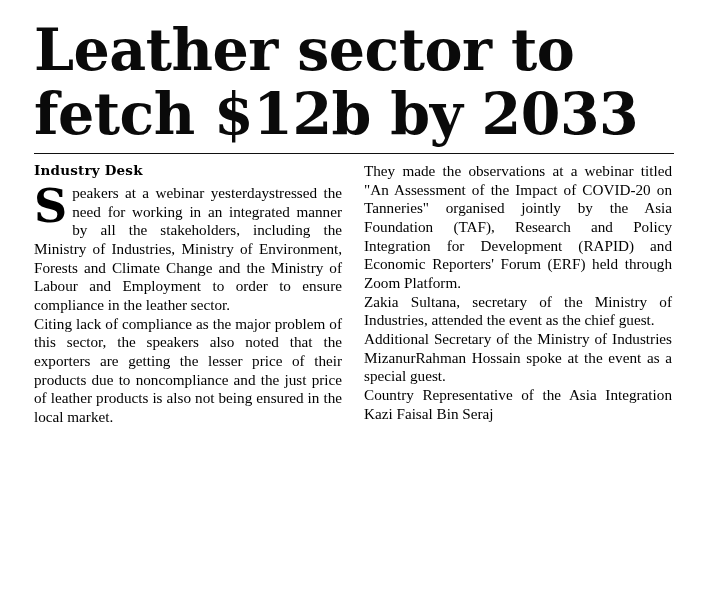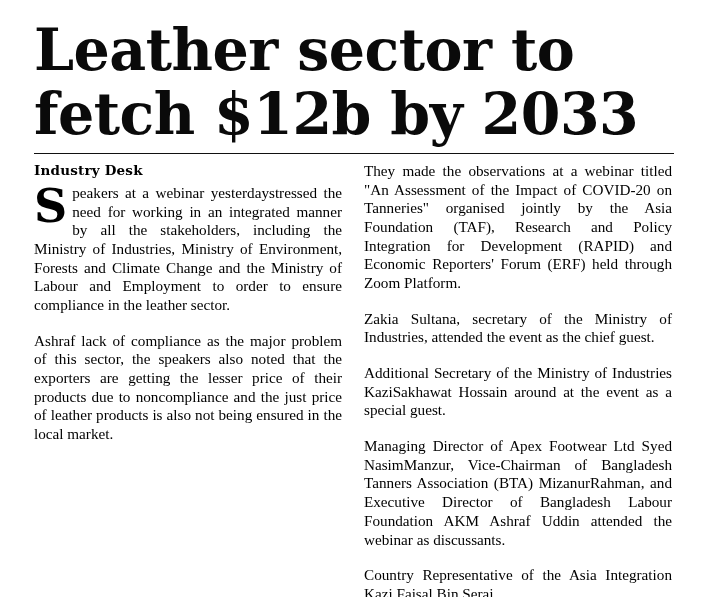--- a/index.html
+++ b/index.html
@@ -59,21 +59,21 @@
   p.body {
     font-family: "Liberation Serif", serif;
     font-size: 15.2px;
     line-height: 1.23;
     text-align: justify;
     text-justify: inter-word;
     margin: 0;
     hyphens: auto;
   }
   p.body + p.body {
-    margin-top: 17px;
+    margin-top: 0px;
   }
   .dropcap-para {
     position: relative;
   }
   .dropcap {
     float: left;
     font-family: "DejaVu Serif", serif;
     font-weight: bold;
     font-size: 46px;
     line-height: 0.82;
@@ -94,28 +94,27 @@
     <span class="line">fetch $12b by 2033</span>
   </h1>
 
   <hr class="rule">
 
   <div class="columns">
 
     <div class="col">
       <div class="byline">Industry Desk</div>
       <p class="body dropcap-para"><span class="dropcap">S</span><span>peakers at a webinar yesterdaystressed the need for working in an integrated manner by all the stakeholders, including the Ministry of Industries, Ministry of Environment, Forests and Climate Change and the Ministry of Labour and Employment to order to ensure compliance in the leather sector.</span></p>
-      <p class="body">Ashraf lack of compliance as the major problem of this sector, the speakers also noted that the exporters are getting the lesser price of their products due to noncompliance and the just price of leather products is also not being ensured in the local market.</p>
+      <p class="body">Citing lack of compliance as the major problem of this sector, the speakers also noted that the exporters are getting the lesser price of their products due to noncompliance and the just price of leather products is also not being ensured in the local market.</p>
     </div>
 
     <div class="col">
       <p class="body">They made the observations at a webinar titled "An Assessment of the Impact of COVID-20 on Tanneries" organised jointly by the Asia Foundation (TAF), Research and Policy Integration for Development (RAPID) and Economic Reporters' Forum (ERF) held through Zoom Platform.</p>
       <p class="body">Zakia Sultana, secretary of the Ministry of Industries, attended the event as the chief guest.</p>
-      <p class="body">Additional Secretary of the Ministry of Industries KaziSakhawat Hossain around at the event as a special guest.</p>
-      <p class="body">Managing Director of Apex Footwear Ltd Syed NasimManzur, Vice-Chairman of Bangladesh Tanners Association (BTA) MizanurRahman, and Executive Director of Bangladesh Labour Foundation AKM Ashraf Uddin attended the webinar as discussants.</p>
+      <p class="body">Additional Secretary of the Ministry of Industries MizanurRahman Hossain spoke at the event as a special guest.</p>
       <p class="body">Country Representative of the Asia Integration Kazi Faisal Bin Seraj</p>
       <div class="lastline">
         
       </div>
     </div>
 
   </div>
 </div>
 
 </body></html>

